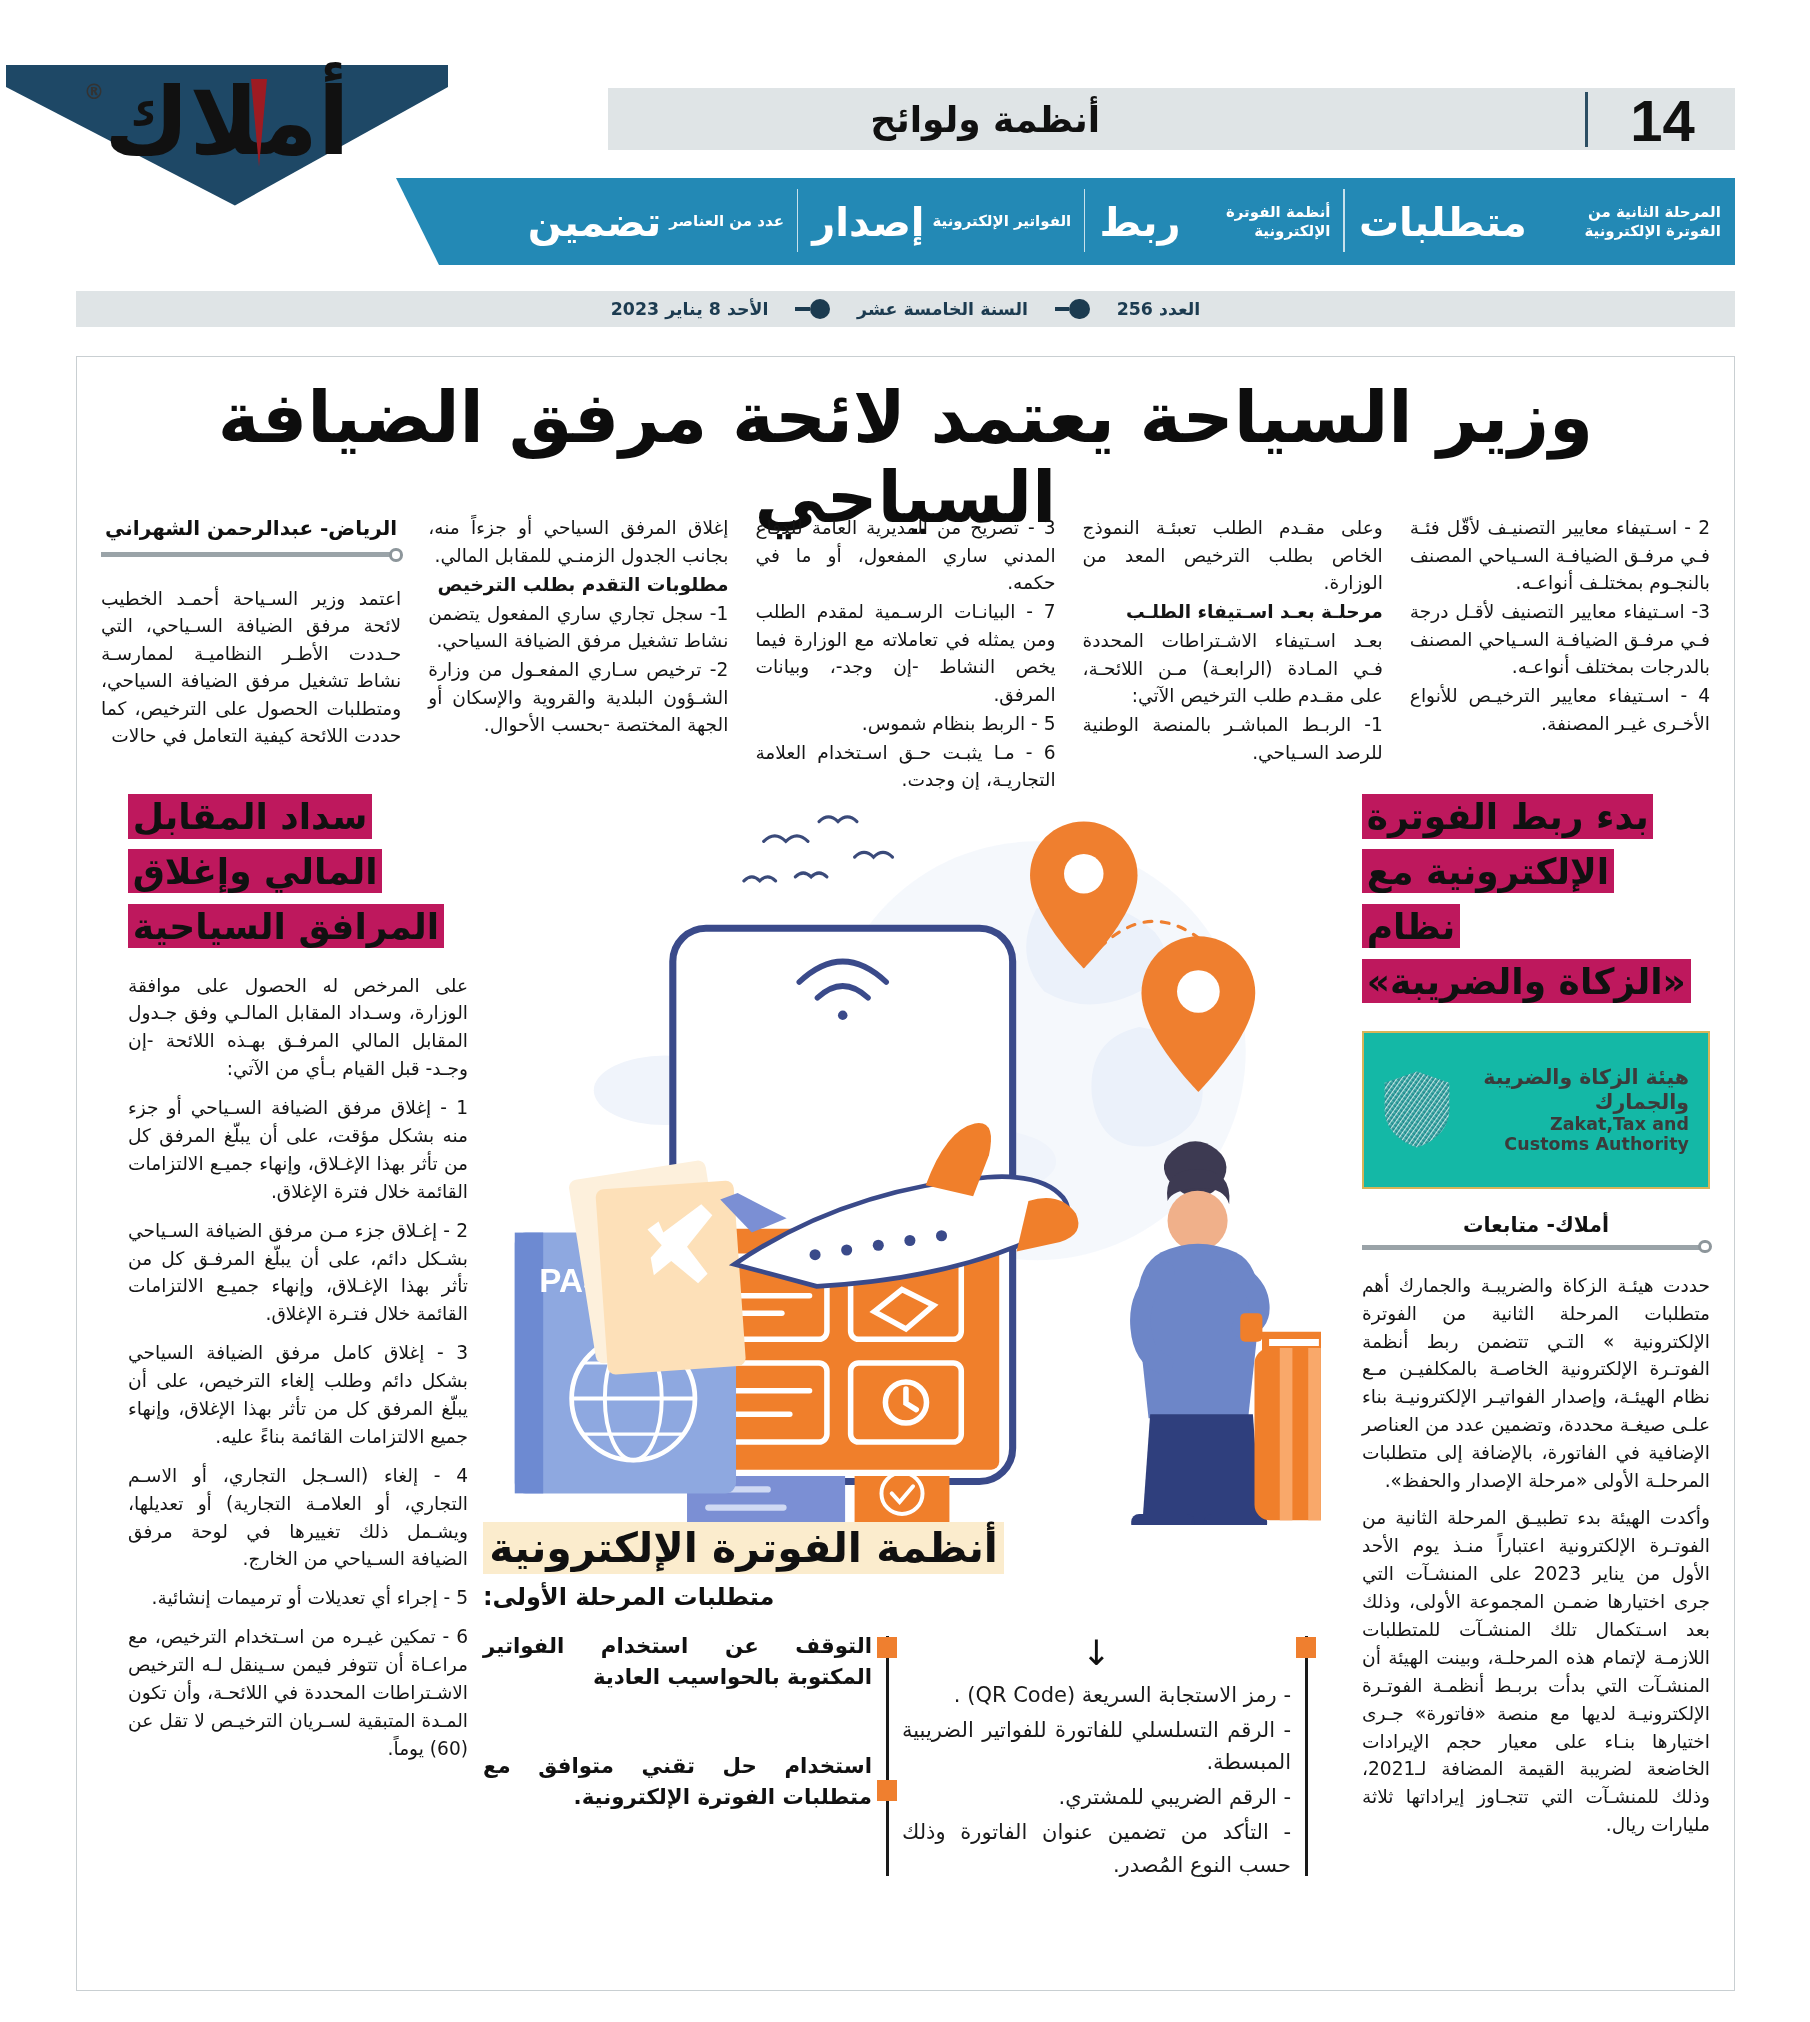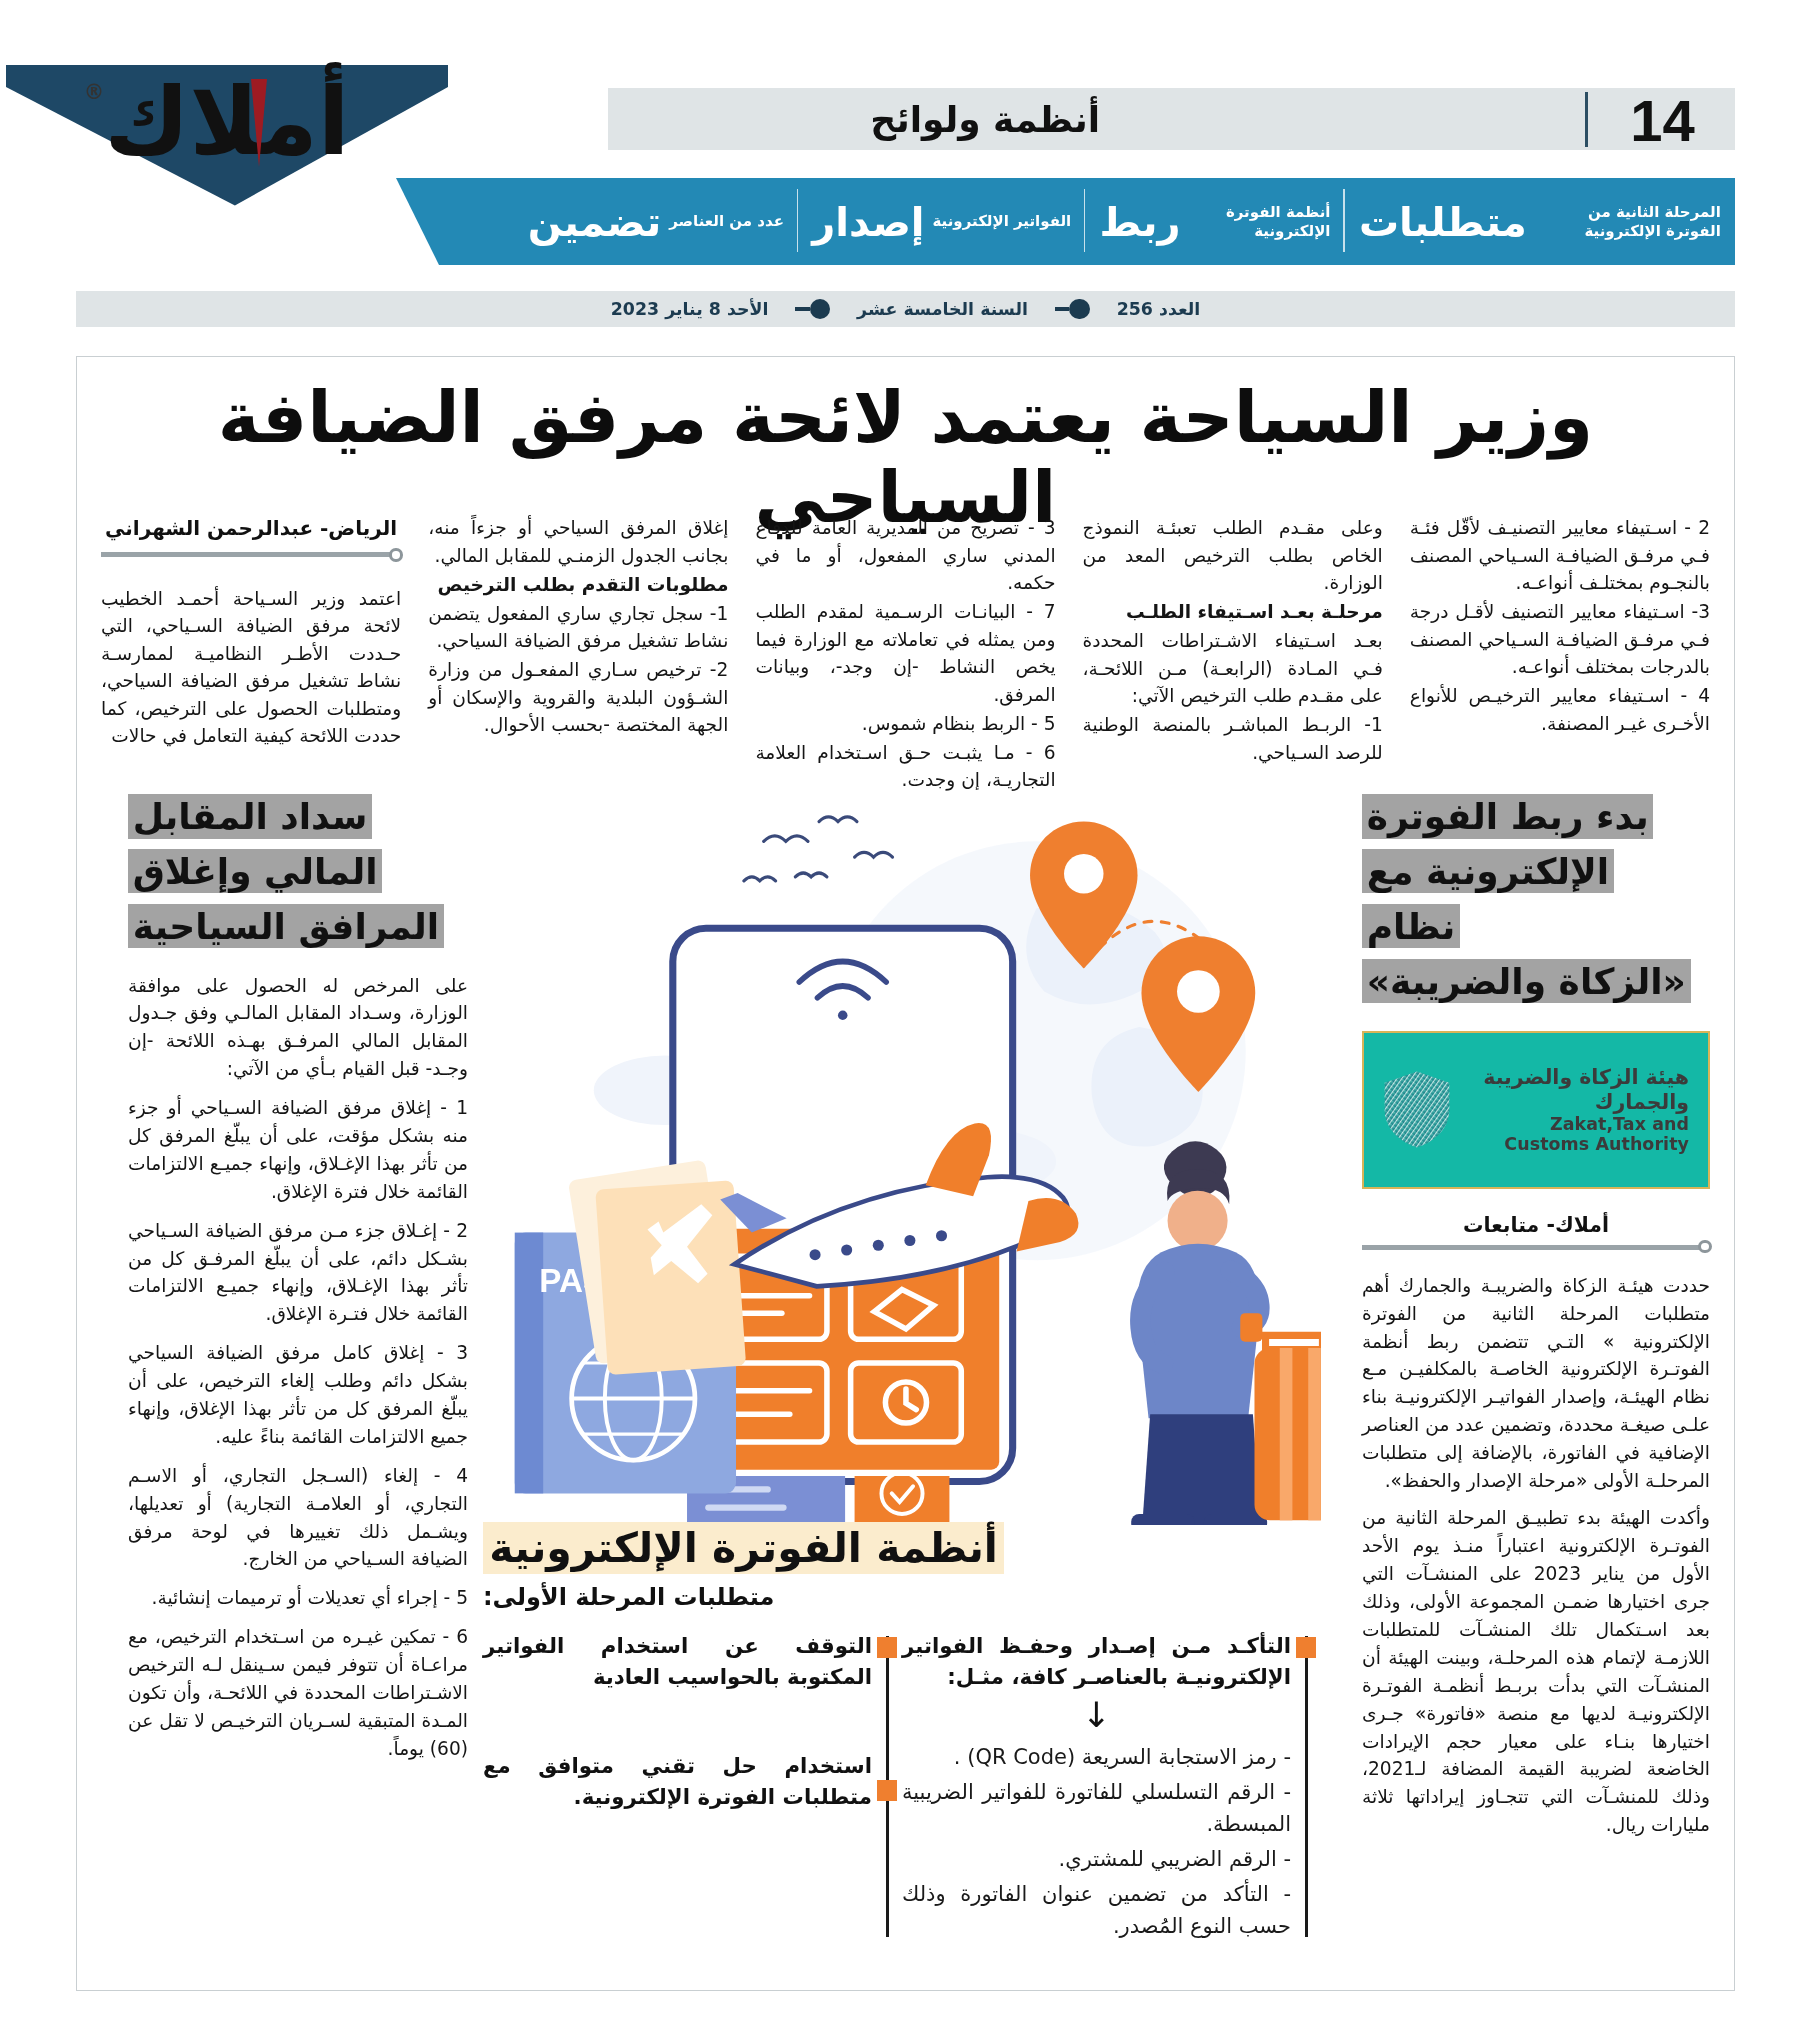--- a/index.html
+++ b/index.html
@@ -121,21 +121,21 @@
     border: 3.2px solid #8d969b; position: relative; top: -10.3px; right: -1.6px;
   }
   .bold-lead { font-weight: 800; }
 
   
   .leftcol {
     position:absolute; top: 790px; right: 1343px; width: 340px; bottom: 47px;
   }
   .hl-head { text-align:left; margin-bottom: 17.4px; }
   .hl-head span {
-    display:inline; background:#a3a3a3; color:#111;
+    display:inline; background:#be185d; color:#111;
     font-size: 36px; font-weight: 900; line-height: 1.52;
     box-decoration-break: clone; -webkit-box-decoration-break: clone;
     padding: 1.6px 4.7px;
   }
   .leftcol .body { font-size: 18.6px; line-height: 1.5; color:#151515; text-align: justify; }
   .leftcol .body p { margin-bottom: 11px; }
 
   
   .rightcol {
     position:absolute; top: 790px; right: 101px; width: 348px; bottom: 47px;
@@ -478,21 +478,20 @@
     <div class="info-title">
       <span>أنظمة الفوترة الإلكترونية</span>
     </div>
     <div class="info-sub">متطلبات المرحلة الأولى:</div>
 
     <div class="info-cols">
 
       <div class="info-col">
         <div class="tl-line"></div>
         <div class="tl-sq" style="top:6.3px"></div>
-        <div class="item-a">التأكـد مـن إصـدار وحفـظ الفواتير الإلكترونيـة بالعناصـر كافة، مثـل:</div>
         <div class="arrow-down">↓</div>
         <div class="sublist">
           <div>- رمز الاستجابة السريعة (QR Code) .</div>
           <div>- الرقم التسلسلي للفاتورة للفواتير الضريبية المبسطة.</div>
           <div>- الرقم الضريبي للمشتري.</div>
           <div>- التأكد من تضمين عنوان الفاتورة وذلك حسب النوع المُصدر.</div>
         </div>
       </div>
 
       <div class="info-col">

